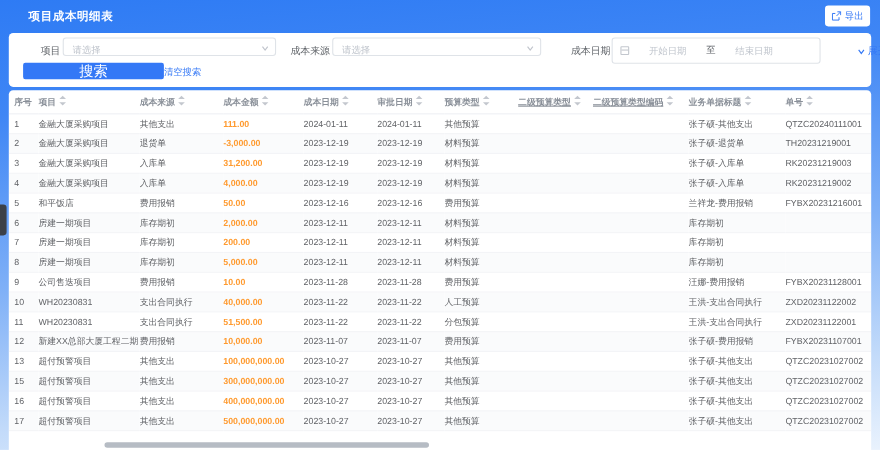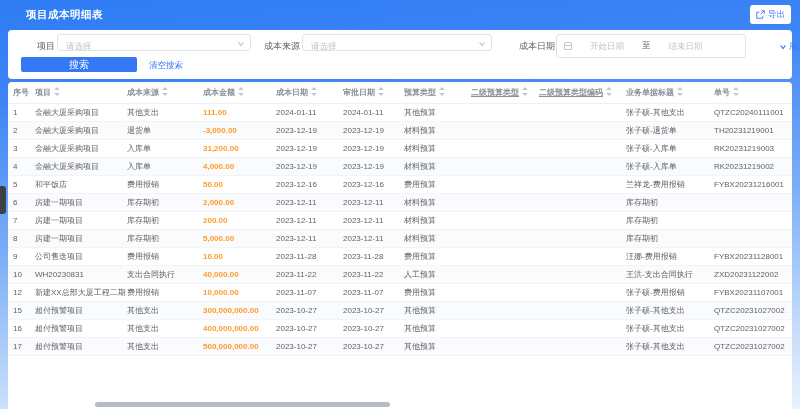--- a/index.html
+++ b/index.html
@@ -26,21 +26,21 @@
   .sel input{border:none;outline:none;width:100%;height:100%;font-size:8.5px;padding:0 16px 0 8px;background:transparent;color:#606266;cursor:pointer;}
   .sel .chev{position:absolute;right:5px;top:5px;}
   .sel-project{left:49px;width:194px;}
   .sel-source{left:294px;width:190px;}
   .datebox{position:absolute;left:548px;top:4px;width:190px;height:24px;border:1px solid #dfe3e8;border-radius:3px;background:#fff;display:flex;align-items:center;}
   .cal{width:8px;height:8px;border:1px solid #c3c7ce;border-radius:1px;position:relative;flex:0 0 auto;margin-left:7px;}
   .cal::before{content:"";position:absolute;left:0;right:0;top:1.5px;height:1px;background:#c3c7ce;}
   .datebox input{border:none;outline:none;width:70px;height:100%;font-size:8.5px;text-align:center;background:transparent;color:#606266;}
   .date-sep{font-size:8.5px;color:#5f6368;flex:0 0 auto;}
   .expand-link{position:absolute;left:739px;top:10px;color:var(--accent);font-size:9px;display:flex;align-items:center;gap:2px;cursor:pointer;white-space:nowrap;margin-left:32px;}
-  .search-btn{position:absolute;left:13px;top:27px;width:116px;height:15px;background:var(--accent);color:#fff;border:none;border-radius:2px;font-size:10px;line-height:15px;text-align:center;cursor:pointer;}
+  .search-btn{position:absolute;left:13px;top:27px;width:128px;height:15px;background:var(--accent);color:#fff;border:none;border-radius:2px;font-size:13px;line-height:15px;text-align:center;cursor:pointer;}
   .clear-link{position:absolute;left:141px;top:30px;color:var(--accent);font-size:8.5px;cursor:pointer;}
   input::placeholder{color:#bfc4cc;}
   
   .table-card{position:absolute;left:8px;top:82px;width:784px;height:398px;background:#fff;border-radius:4px;overflow:hidden;}
   table{border-collapse:collapse;table-layout:fixed;width:784px;font-size:8px;color:#606266;}
   thead th{height:21px;font-size:8px;color:#8a9099;font-weight:bold;text-align:left;padding:0;border-bottom:1px solid #eef0f4;white-space:nowrap;overflow:hidden;cursor:pointer;}
   thead th.u .lbl{text-decoration:underline;}
   tbody td{height:18px;padding:0;border-bottom:1px solid #f3f4f7;white-space:nowrap;overflow:hidden;}
   tbody tr:nth-child(even){background:#fafbfc;}
   th:first-child,td:first-child{padding-left:5px;}
@@ -267,35 +267,61 @@
     <td class="c-amount">40,000.00</td>
     <td>2023-11-22</td>
     <td>2023-11-22</td>
     <td>人工预算</td>
     <td></td>
     <td></td>
     <td>王洪-支出合同执行</td>
     <td>ZXD20231122002</td>
   </tr>
 
+  <tr>
+    <td>11</td>
+    <td>WH20230831</td>
+    <td>支出合同执行</td>
+    <td class="c-amount">51,500.00</td>
+    <td>2023-11-22</td>
+    <td>2023-11-22</td>
+    <td>分包预算</td>
+    <td></td>
+    <td></td>
+    <td>王洪-支出合同执行</td>
+    <td>ZXD20231122001</td>
+  </tr>
 
   <tr>
     <td>12</td>
     <td>新建XX总部大厦工程二期</td>
     <td>费用报销</td>
     <td class="c-amount">10,000.00</td>
     <td>2023-11-07</td>
     <td>2023-11-07</td>
     <td>费用预算</td>
     <td></td>
     <td></td>
     <td>张子硕-费用报销</td>
     <td>FYBX20231107001</td>
   </tr>
 
+  <tr>
+    <td>13</td>
+    <td>超付预警项目</td>
+    <td>其他支出</td>
+    <td class="c-amount">100,000,000.00</td>
+    <td>2023-10-27</td>
+    <td>2023-10-27</td>
+    <td>其他预算</td>
+    <td></td>
+    <td></td>
+    <td>张子硕-其他支出</td>
+    <td>QTZC20231027002</td>
+  </tr>
 
 
   <tr>
     <td>15</td>
     <td>超付预警项目</td>
     <td>其他支出</td>
     <td class="c-amount">300,000,000.00</td>
     <td>2023-10-27</td>
     <td>2023-10-27</td>
     <td>其他预算</td>

